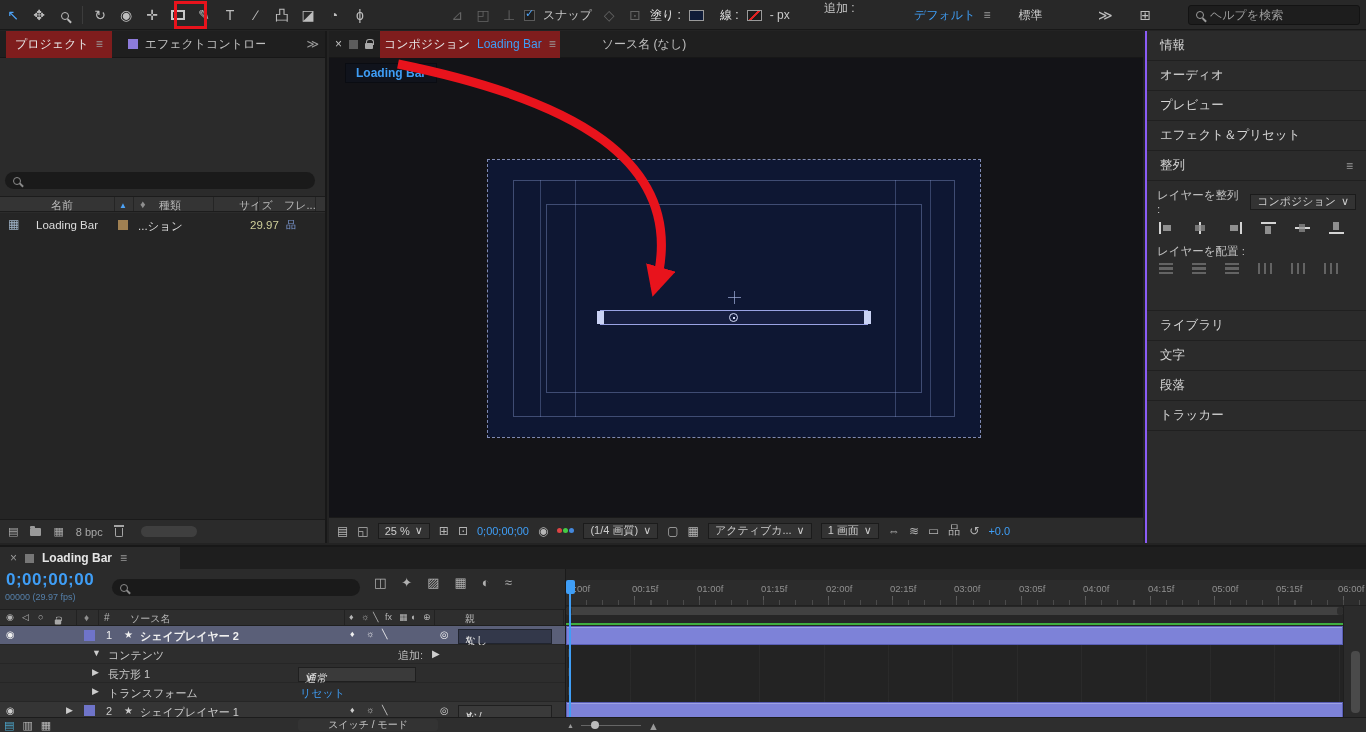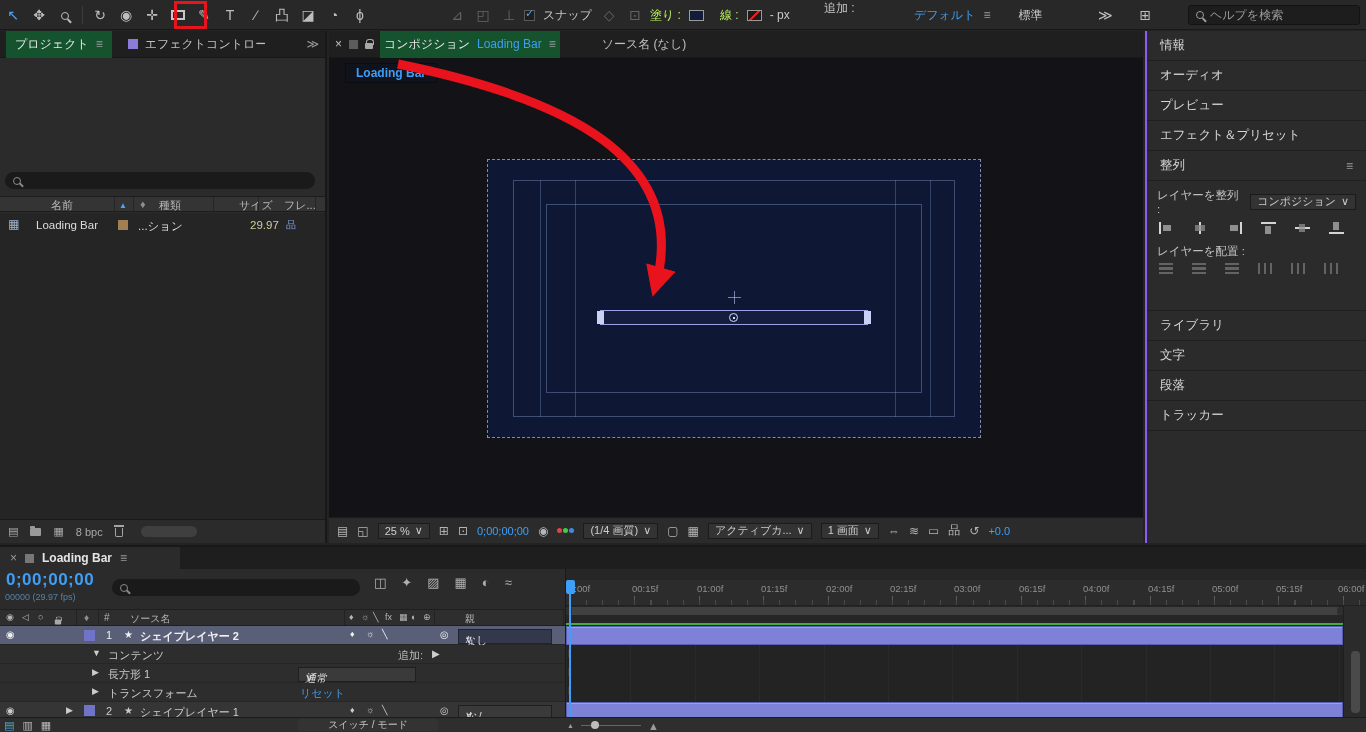--- a/index.html
+++ b/index.html
@@ -31,34 +31,34 @@
   .swatch.strokec { background:linear-gradient(135deg, #1b1b1b 44%, #d22 44%, #d22 56%, #1b1b1b 56%); }
   .rgbdots { display:inline-flex;gap:1px;flex:none; }
   .rgbdots i { width:5px;height:5px;border-radius:50%;display:inline-block; }
 
   
   #toolbar { position:absolute;left:0;top:0;width:1366px;height:30px;background:#282828;border-bottom:1px solid #181818; }
   #toolbar .cluster { position:absolute;top:0;height:30px;display:flex;align-items:center;gap:8px; }
   .tool { min-width:18px;text-align:center;color:#bdbdbd;font-size:14px;line-height:30px; }
   .tool.active { color:#4da3f7; }
   .lbl { color:#c8c8c8;font-size:12px;white-space:nowrap; }
-  .hot { color:#bef264;font-size:12px;white-space:nowrap; }
+  .hot { color:#e5e5e5;font-size:12px;white-space:nowrap; }
   #tb-tools { left:4px; }
   #tb-axis { left:448px; }
   #tb-snap { left:524px; }
   #tb-fill { left:650px; gap:6px; }
   #tb-add { left:824px; gap:6px;flex-direction:column; }
   #tb-ws { left:914px; gap:12px; }
   #tb-ws .sp { margin-left:46px; }
   #help-search { position:absolute;right:6px;top:5px;width:172px;height:20px;background:#1d1d1d;border:1px solid #131313;border-radius:3px;display:flex;align-items:center;gap:6px;padding:0 7px;color:#9c9c9c;font-size:12px; }
 
   
   .tabbar { height:27px;background:#1f1f1f;display:flex;align-items:center;padding:0 6px;gap:7px;border-bottom:1px solid #171717;font-size:12px;color:#c0c0c0; }
   .tab { height:27px;display:inline-flex;align-items:center;gap:7px;padding:0 9px;color:#c0c0c0;white-space:nowrap; }
-  .tab.active { background:#14532d;color:#e6e6e6; }
+  .tab.active { background:#7f1d1d;color:#e6e6e6; }
   .menu-ic { color:#9a9a9a;font-size:12px; }
   .ovf { margin-left:auto;color:#9a9a9a; }
   .trunc { max-width:120px;overflow:hidden;white-space:nowrap; }
 
   
   #project { position:absolute;left:0;top:31px;width:327px;height:512px;background:#2b2b2b;border-right:2px solid #181818; }
   #proj-search { position:absolute;left:5px;top:141px;width:310px;height:17px;background:#1a1a1a;border-radius:9px;display:flex;align-items:center;gap:6px;padding:0 8px;color:#8a8a8a; }
   #proj-cols { position:absolute;left:0;top:165px;width:100%;height:16px;background:#343434;border-top:1px solid #1c1c1c;border-bottom:1px solid #1c1c1c;font-size:11px;color:#bbb; }
   #proj-cols span { position:absolute;top:1px;margin-left:21px; }
   .colsep { position:absolute;top:0;bottom:0;width:1px;background:#252525; }
@@ -501,21 +501,21 @@
 
     <div id="tl-graph">
       <div id="tl-ruler">
         <span style="left:3px">0:00f</span>
         <span style="left:66px">00:15f</span>
         <span style="left:131px">01:00f</span>
         <span style="left:195px">01:15f</span>
         <span style="left:260px">02:00f</span>
         <span style="left:324px">02:15f</span>
         <span style="left:388px">03:00f</span>
-        <span style="left:453px">06:15f</span>
+        <span style="left:453px">03:05f</span>
         <span style="left:517px">04:00f</span>
         <span style="left:582px">04:15f</span>
         <span style="left:646px">05:00f</span>
         <span style="left:710px">05:15f</span>
         <span style="left:772px">06:00f</span>
       </div>
       <div id="tl-workarea"></div>
       <div id="tl-cache"></div>
       <div id="prop-bg">
         <i style="top:3px">I</i>

